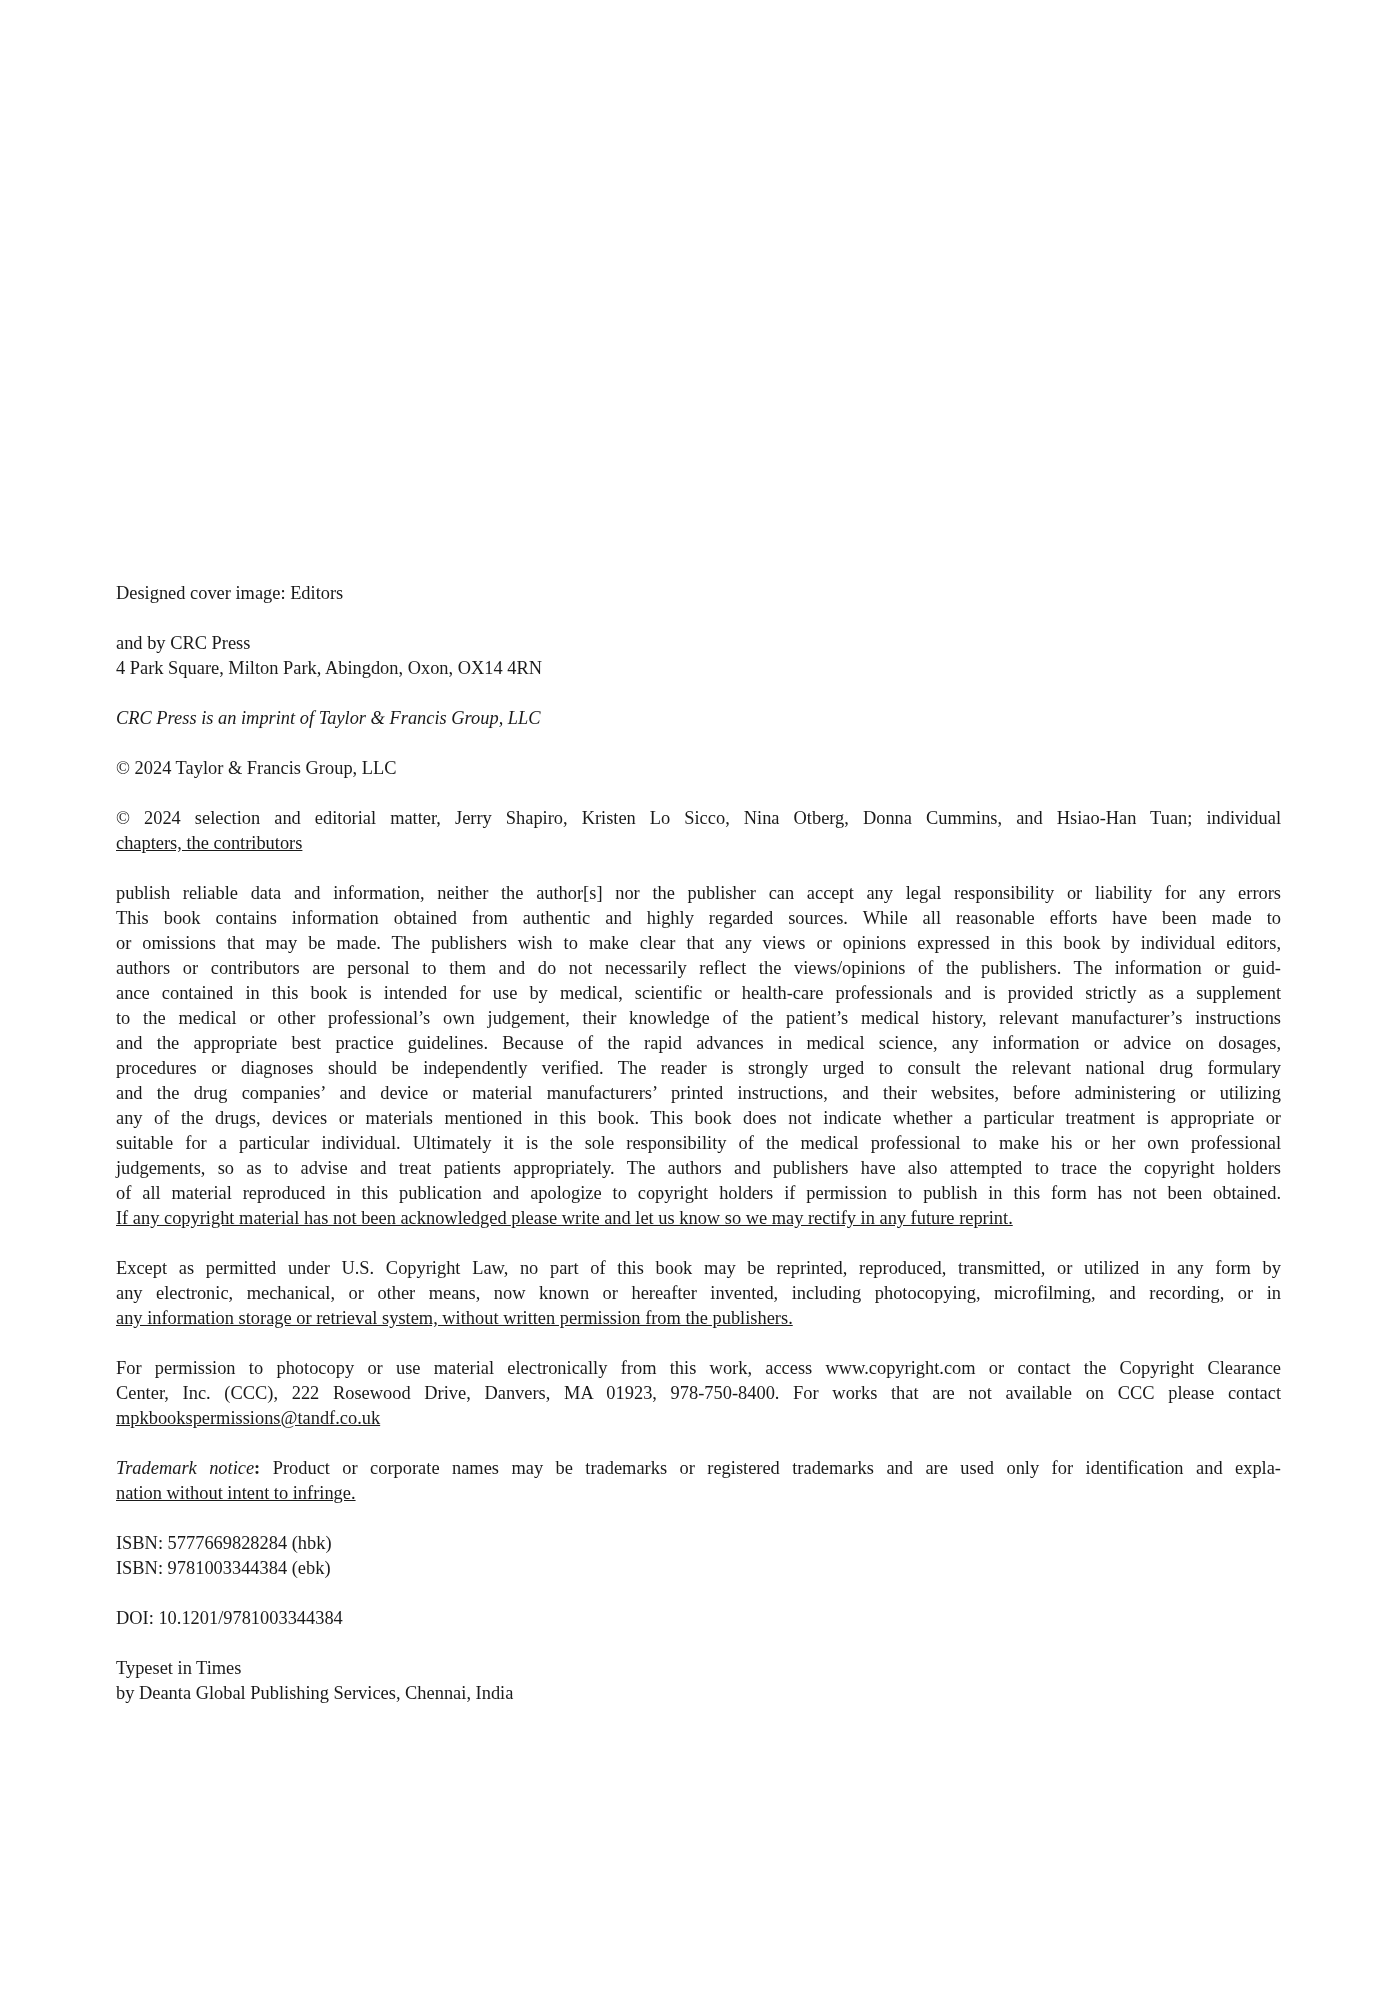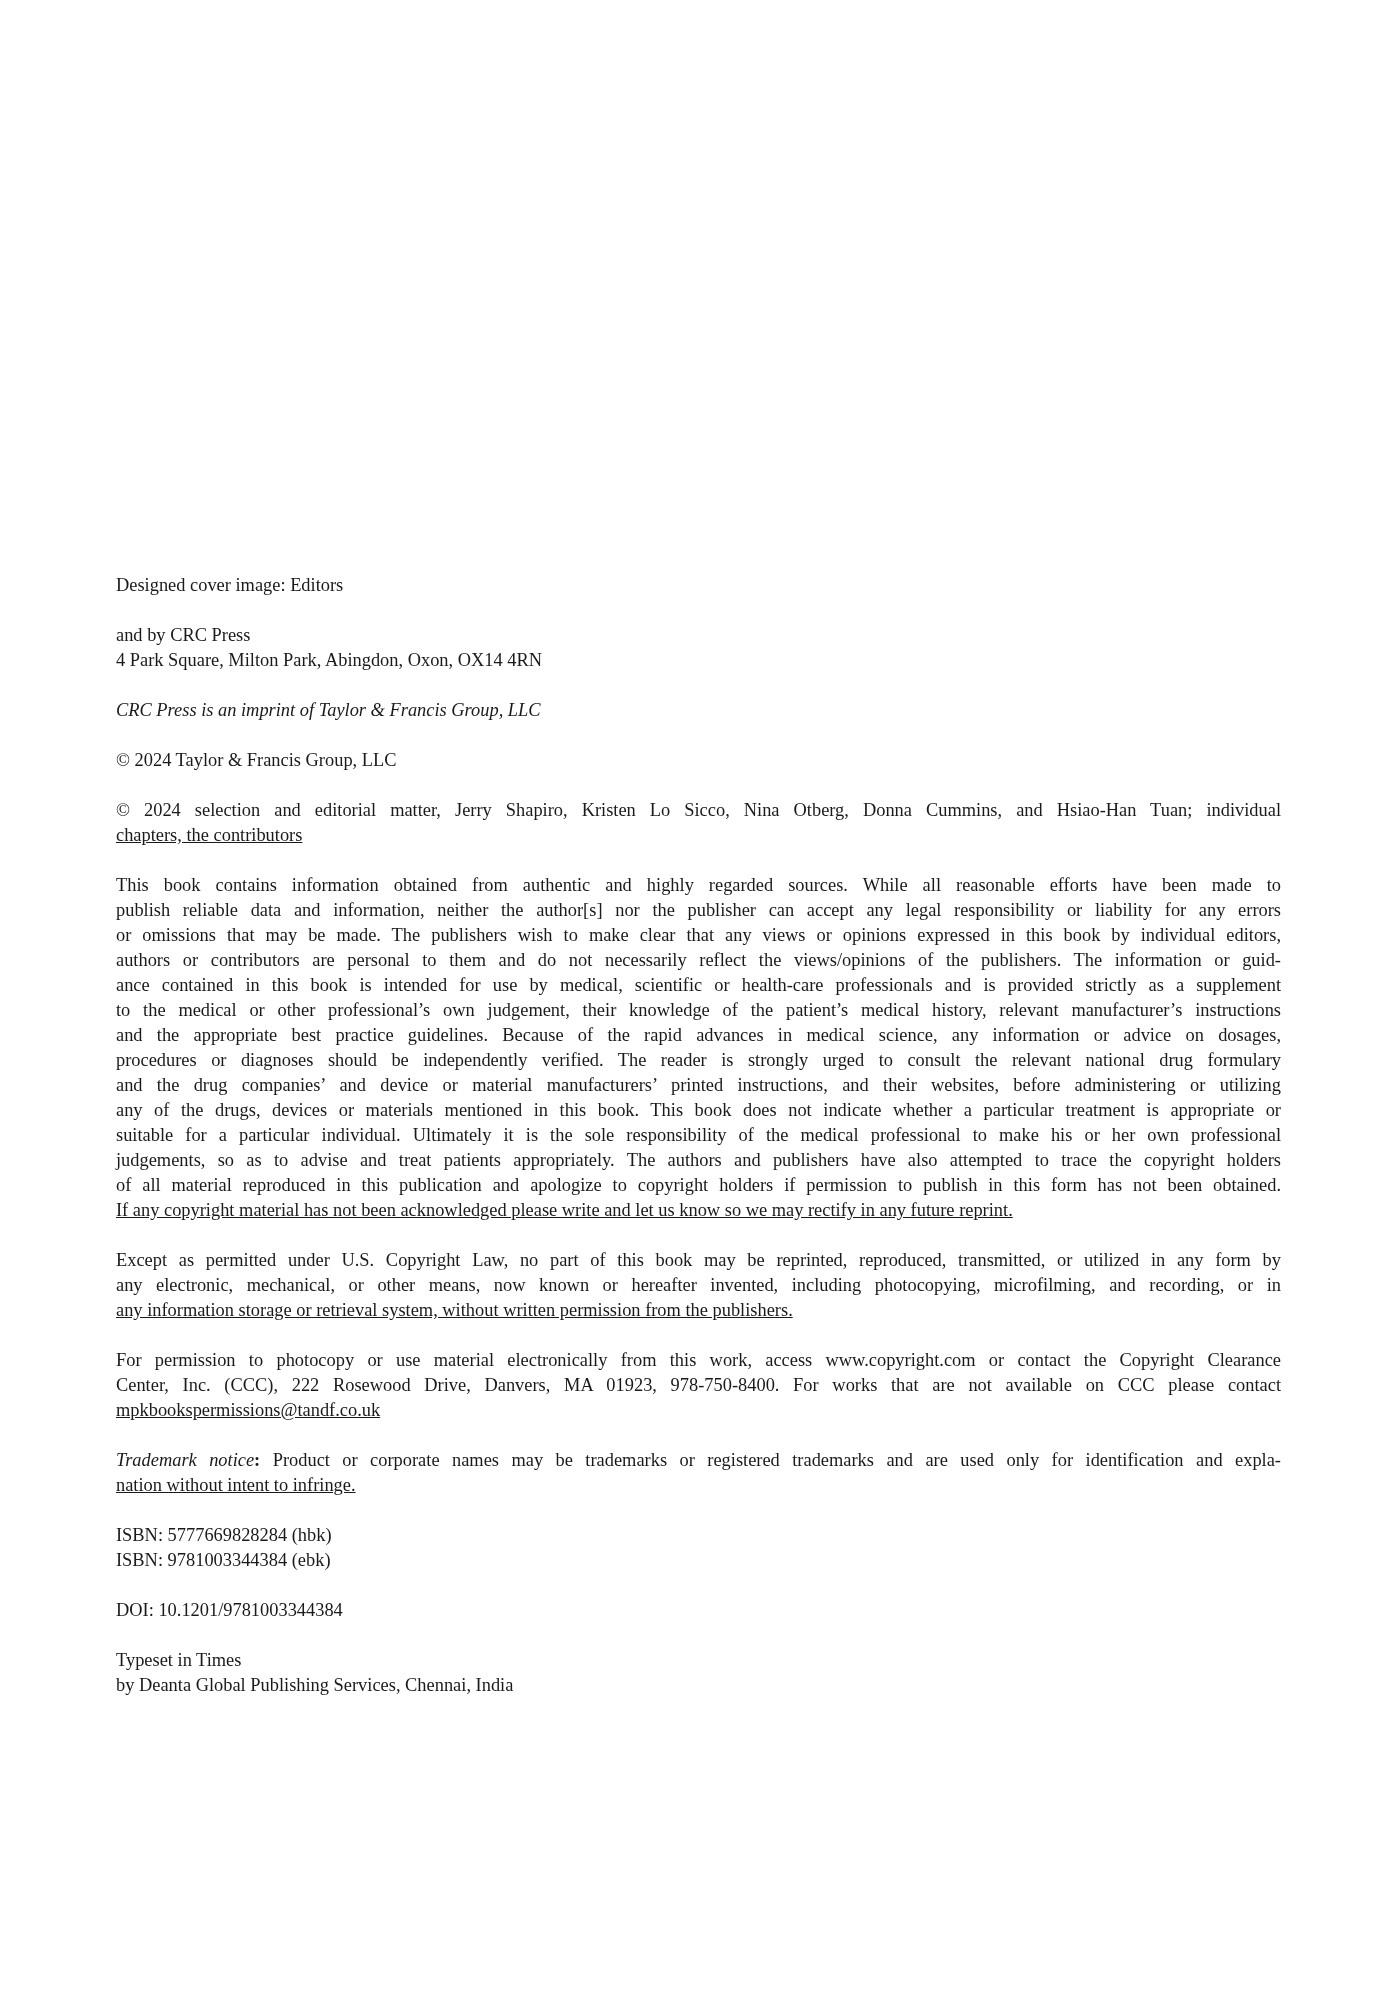--- a/index.html
+++ b/index.html
@@ -17,21 +17,21 @@
     }
     .page {
       position: absolute;
       left: 116px;
       top: 573px;
       width: 1165px;
       font-size: 18.4px;
       line-height: 25px;
     }
     .block {
-      margin: 0 0 25px 0;
+      margin: 8px 0 25px 0;
     }
     .line {
       display: block;
       white-space: nowrap;
     }
     .jline {
       display: block;
       text-align: justify;
       text-align-last: justify;
       white-space: normal;
@@ -66,22 +66,22 @@
   <p class="block">
     <span class="line">© 2024 Taylor &amp; Francis Group, LLC</span>
   </p>
 
   <p class="block">
     <span class="jline">© 2024 selection and editorial matter, Jerry Shapiro, Kristen Lo Sicco, Nina Otberg, Donna Cummins, and Hsiao-Han Tuan; individual</span>
     <span class="jline last">chapters, the contributors</span>
   </p>
 
   <p class="block">
+    <span class="jline">publish reliable data and information, neither the author[s] nor the publisher can accept any legal responsibility or liability for any errors</span>
     <span class="jline">This book contains information obtained from authentic and highly regarded sources. While all reasonable efforts have been made to</span>
-    <span class="jline">publish reliable data and information, neither the author[s] nor the publisher can accept any legal responsibility or liability for any errors</span>
     <span class="jline">or omissions that may be made. The publishers wish to make clear that any views or opinions expressed in this book by individual editors,</span>
     <span class="jline">authors or contributors are personal to them and do not necessarily reflect the views/opinions of the publishers. The information or guid-</span>
     <span class="jline">ance contained in this book is intended for use by medical, scientific or health-care professionals and is provided strictly as a supplement</span>
     <span class="jline">to the medical or other professional’s own judgement, their knowledge of the patient’s medical history, relevant manufacturer’s instructions</span>
     <span class="jline">and the appropriate best practice guidelines. Because of the rapid advances in medical science, any information or advice on dosages,</span>
     <span class="jline">procedures or diagnoses should be independently verified. The reader is strongly urged to consult the relevant national drug formulary</span>
     <span class="jline">and the drug companies’ and device or material manufacturers’ printed instructions, and their websites, before administering or utilizing</span>
     <span class="jline">any of the drugs, devices or materials mentioned in this book. This book does not indicate whether a particular treatment is appropriate or</span>
     <span class="jline">suitable for a particular individual. Ultimately it is the sole responsibility of the medical professional to make his or her own professional</span>
     <span class="jline">judgements, so as to advise and treat patients appropriately. The authors and publishers have also attempted to trace the copyright holders</span>

